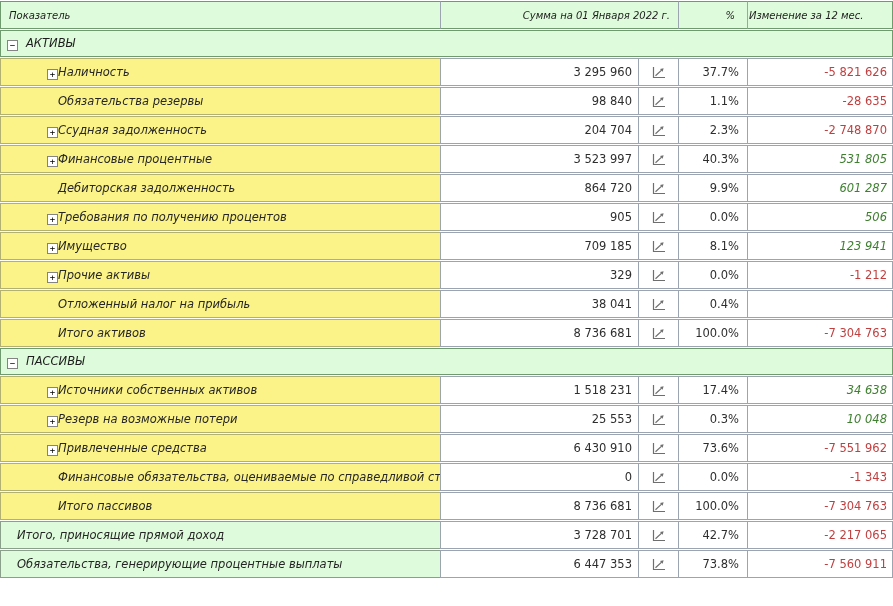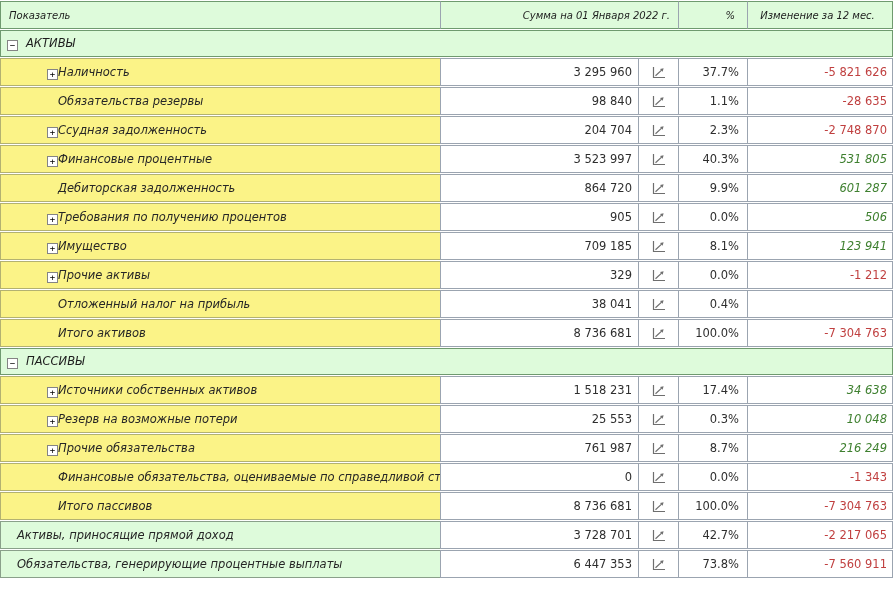--- a/index.html
+++ b/index.html
@@ -12,21 +12,21 @@
   table{border-collapse:separate;border-spacing:0 1px;table-layout:fixed;width:893px;}
   td,th{box-sizing:border-box;overflow:hidden;white-space:nowrap;}
 
   
   thead th{height:28px;background:var(--green);font-weight:normal;font-style:italic;
            font-size:10px;color:#1c1c1c;border-top:1px solid var(--b-green);
            border-bottom:1px solid var(--b-green);}
   th.h-ind{text-align:left;padding-left:8px;border-left:1px solid var(--b-green);}
   th.h-sum{text-align:right;padding-right:8px;border-left:1px solid var(--b-gray);}
   th.h-pct{text-align:right;padding-right:12px;border-left:1px solid var(--b-gray);}
-  th.h-chg{text-align:center;padding-right:6px;border-left:1px solid var(--b-gray);
+  th.h-chg{text-align:left;padding-right:6px;border-left:1px solid var(--b-gray);
            border-right:1px solid var(--b-green);}
 
   
   td.c-sec{height:27px;background:var(--green);border:1px solid var(--b-green);
            padding-left:6px;font-style:italic;font-size:11.5px;color:#1c1c1c;}
   td.c-sec .sec-title{margin-left:8px;}
 
   
   tbody td{height:28px;font-size:11.5px;color:#2e2e2e;background:#fff;
            border-top:1px solid var(--b-gray);border-bottom:1px solid var(--b-gray);}
@@ -204,29 +204,29 @@
         <td class="c-sum">25 553</td>
         <td class="c-ico"><span><svg class="chart-ic" width="15" height="13" viewBox="0 0 15 13">
               <path d="M2.5 1 L2.5 11.5 L14 11.5" fill="none" stroke="#6e6e6e" stroke-width="1.2"></path>
               <path d="M4.5 9.7 L10.6 4.1" fill="none" stroke="#6e6e6e" stroke-width="1.2"></path>
               <path d="M12.6 2.3 L9 3.1 L11.6 5.8 Z" fill="#6e6e6e"></path>
             </svg></span></td>
         <td class="c-pct">0.3%</td>
         <td class="c-chg pos">10 048</td>
       </tr>
       <tr>
-        <td class="c-ind"><span class="tree">+</span><span class="lbl">Прочие обязательства</span></td>
-        <td class="c-sum">761 987</td>
-        <td class="c-ico"><span><svg class="chart-ic" width="15" height="13" viewBox="0 0 15 13">
-              <path d="M2.5 1 L2.5 11.5 L14 11.5" fill="none" stroke="#6e6e6e" stroke-width="1.2"></path>
-              <path d="M4.5 9.7 L10.6 4.1" fill="none" stroke="#6e6e6e" stroke-width="1.2"></path>
-              <path d="M12.6 2.3 L9 3.1 L11.6 5.8 Z" fill="#6e6e6e"></path>
-            </svg></span></td>
-        <td class="c-pct">8.7%</td>
-        <td class="c-chg pos">216 249</td>
+        <td class="c-ind"><span class="tree">+</span><span class="lbl">Привлеченные средства</span></td>
+        <td class="c-sum">6 430 910</td>
+        <td class="c-ico"><span><svg class="chart-ic" width="15" height="13" viewBox="0 0 15 13">
+              <path d="M2.5 1 L2.5 11.5 L14 11.5" fill="none" stroke="#6e6e6e" stroke-width="1.2"></path>
+              <path d="M4.5 9.7 L10.6 4.1" fill="none" stroke="#6e6e6e" stroke-width="1.2"></path>
+              <path d="M12.6 2.3 L9 3.1 L11.6 5.8 Z" fill="#6e6e6e"></path>
+            </svg></span></td>
+        <td class="c-pct">73.6%</td>
+        <td class="c-chg neg">-7 551 962</td>
       </tr>
       <tr>
         <td class="c-ind"><span class="tree hidden">+</span><span class="lbl">Финансовые обязательства, оцениваемые по справедливой стоимости</span></td>
         <td class="c-sum">0</td>
         <td class="c-ico"><span><svg class="chart-ic" width="15" height="13" viewBox="0 0 15 13">
               <path d="M2.5 1 L2.5 11.5 L14 11.5" fill="none" stroke="#6e6e6e" stroke-width="1.2"></path>
               <path d="M4.5 9.7 L10.6 4.1" fill="none" stroke="#6e6e6e" stroke-width="1.2"></path>
               <path d="M12.6 2.3 L9 3.1 L11.6 5.8 Z" fill="#6e6e6e"></path>
             </svg></span></td>
         <td class="c-pct">0.0%</td>
@@ -237,21 +237,21 @@
         <td class="c-sum">8 736 681</td>
         <td class="c-ico"><span><svg class="chart-ic" width="15" height="13" viewBox="0 0 15 13">
               <path d="M2.5 1 L2.5 11.5 L14 11.5" fill="none" stroke="#6e6e6e" stroke-width="1.2"></path>
               <path d="M4.5 9.7 L10.6 4.1" fill="none" stroke="#6e6e6e" stroke-width="1.2"></path>
               <path d="M12.6 2.3 L9 3.1 L11.6 5.8 Z" fill="#6e6e6e"></path>
             </svg></span></td>
         <td class="c-pct">100.0%</td>
         <td class="c-chg neg">-7 304 763</td>
       </tr>
       <tr>
-        <td class="c-ind summary"><span>Активы, приносящие прямой доход</span></td>
+        <td class="c-ind summary"><span>Итого, приносящие прямой доход</span></td>
         <td class="c-sum">3 728 701</td>
         <td class="c-ico"><span><svg class="chart-ic" width="15" height="13" viewBox="0 0 15 13">
               <path d="M2.5 1 L2.5 11.5 L14 11.5" fill="none" stroke="#6e6e6e" stroke-width="1.2"></path>
               <path d="M4.5 9.7 L10.6 4.1" fill="none" stroke="#6e6e6e" stroke-width="1.2"></path>
               <path d="M12.6 2.3 L9 3.1 L11.6 5.8 Z" fill="#6e6e6e"></path>
             </svg></span></td>
         <td class="c-pct">42.7%</td>
         <td class="c-chg neg">-2 217 065</td>
       </tr>
       <tr>

